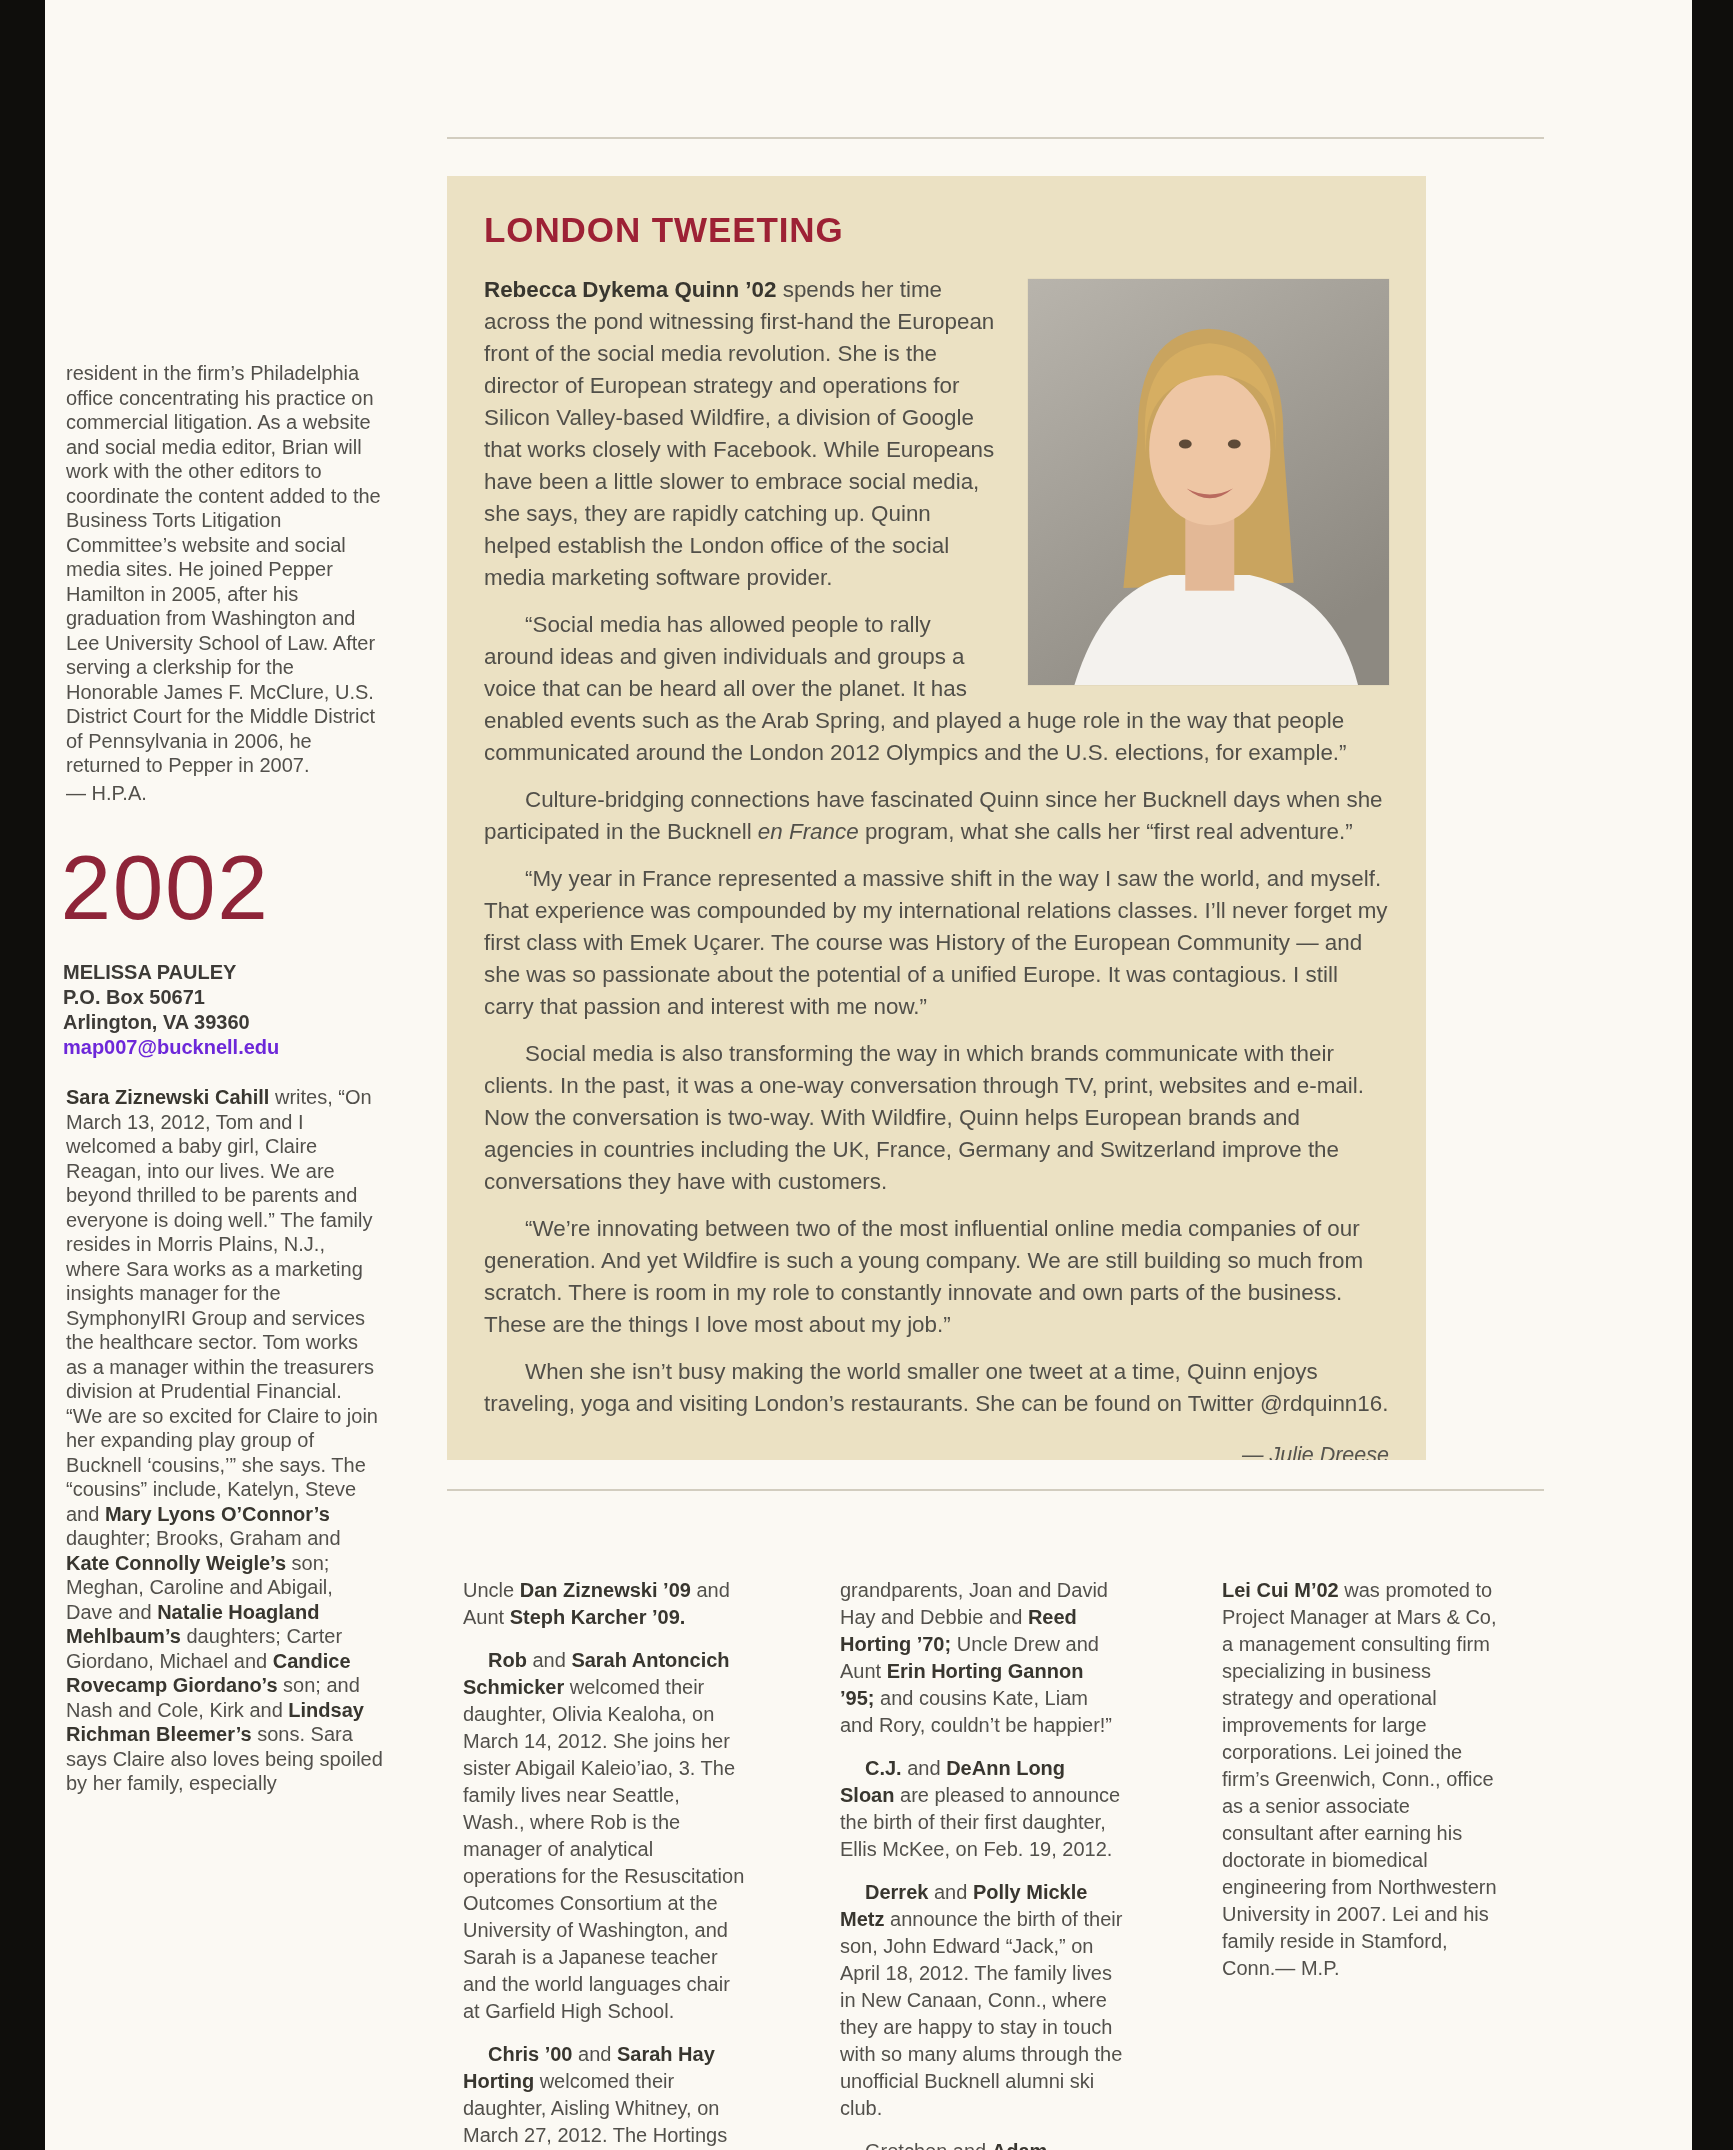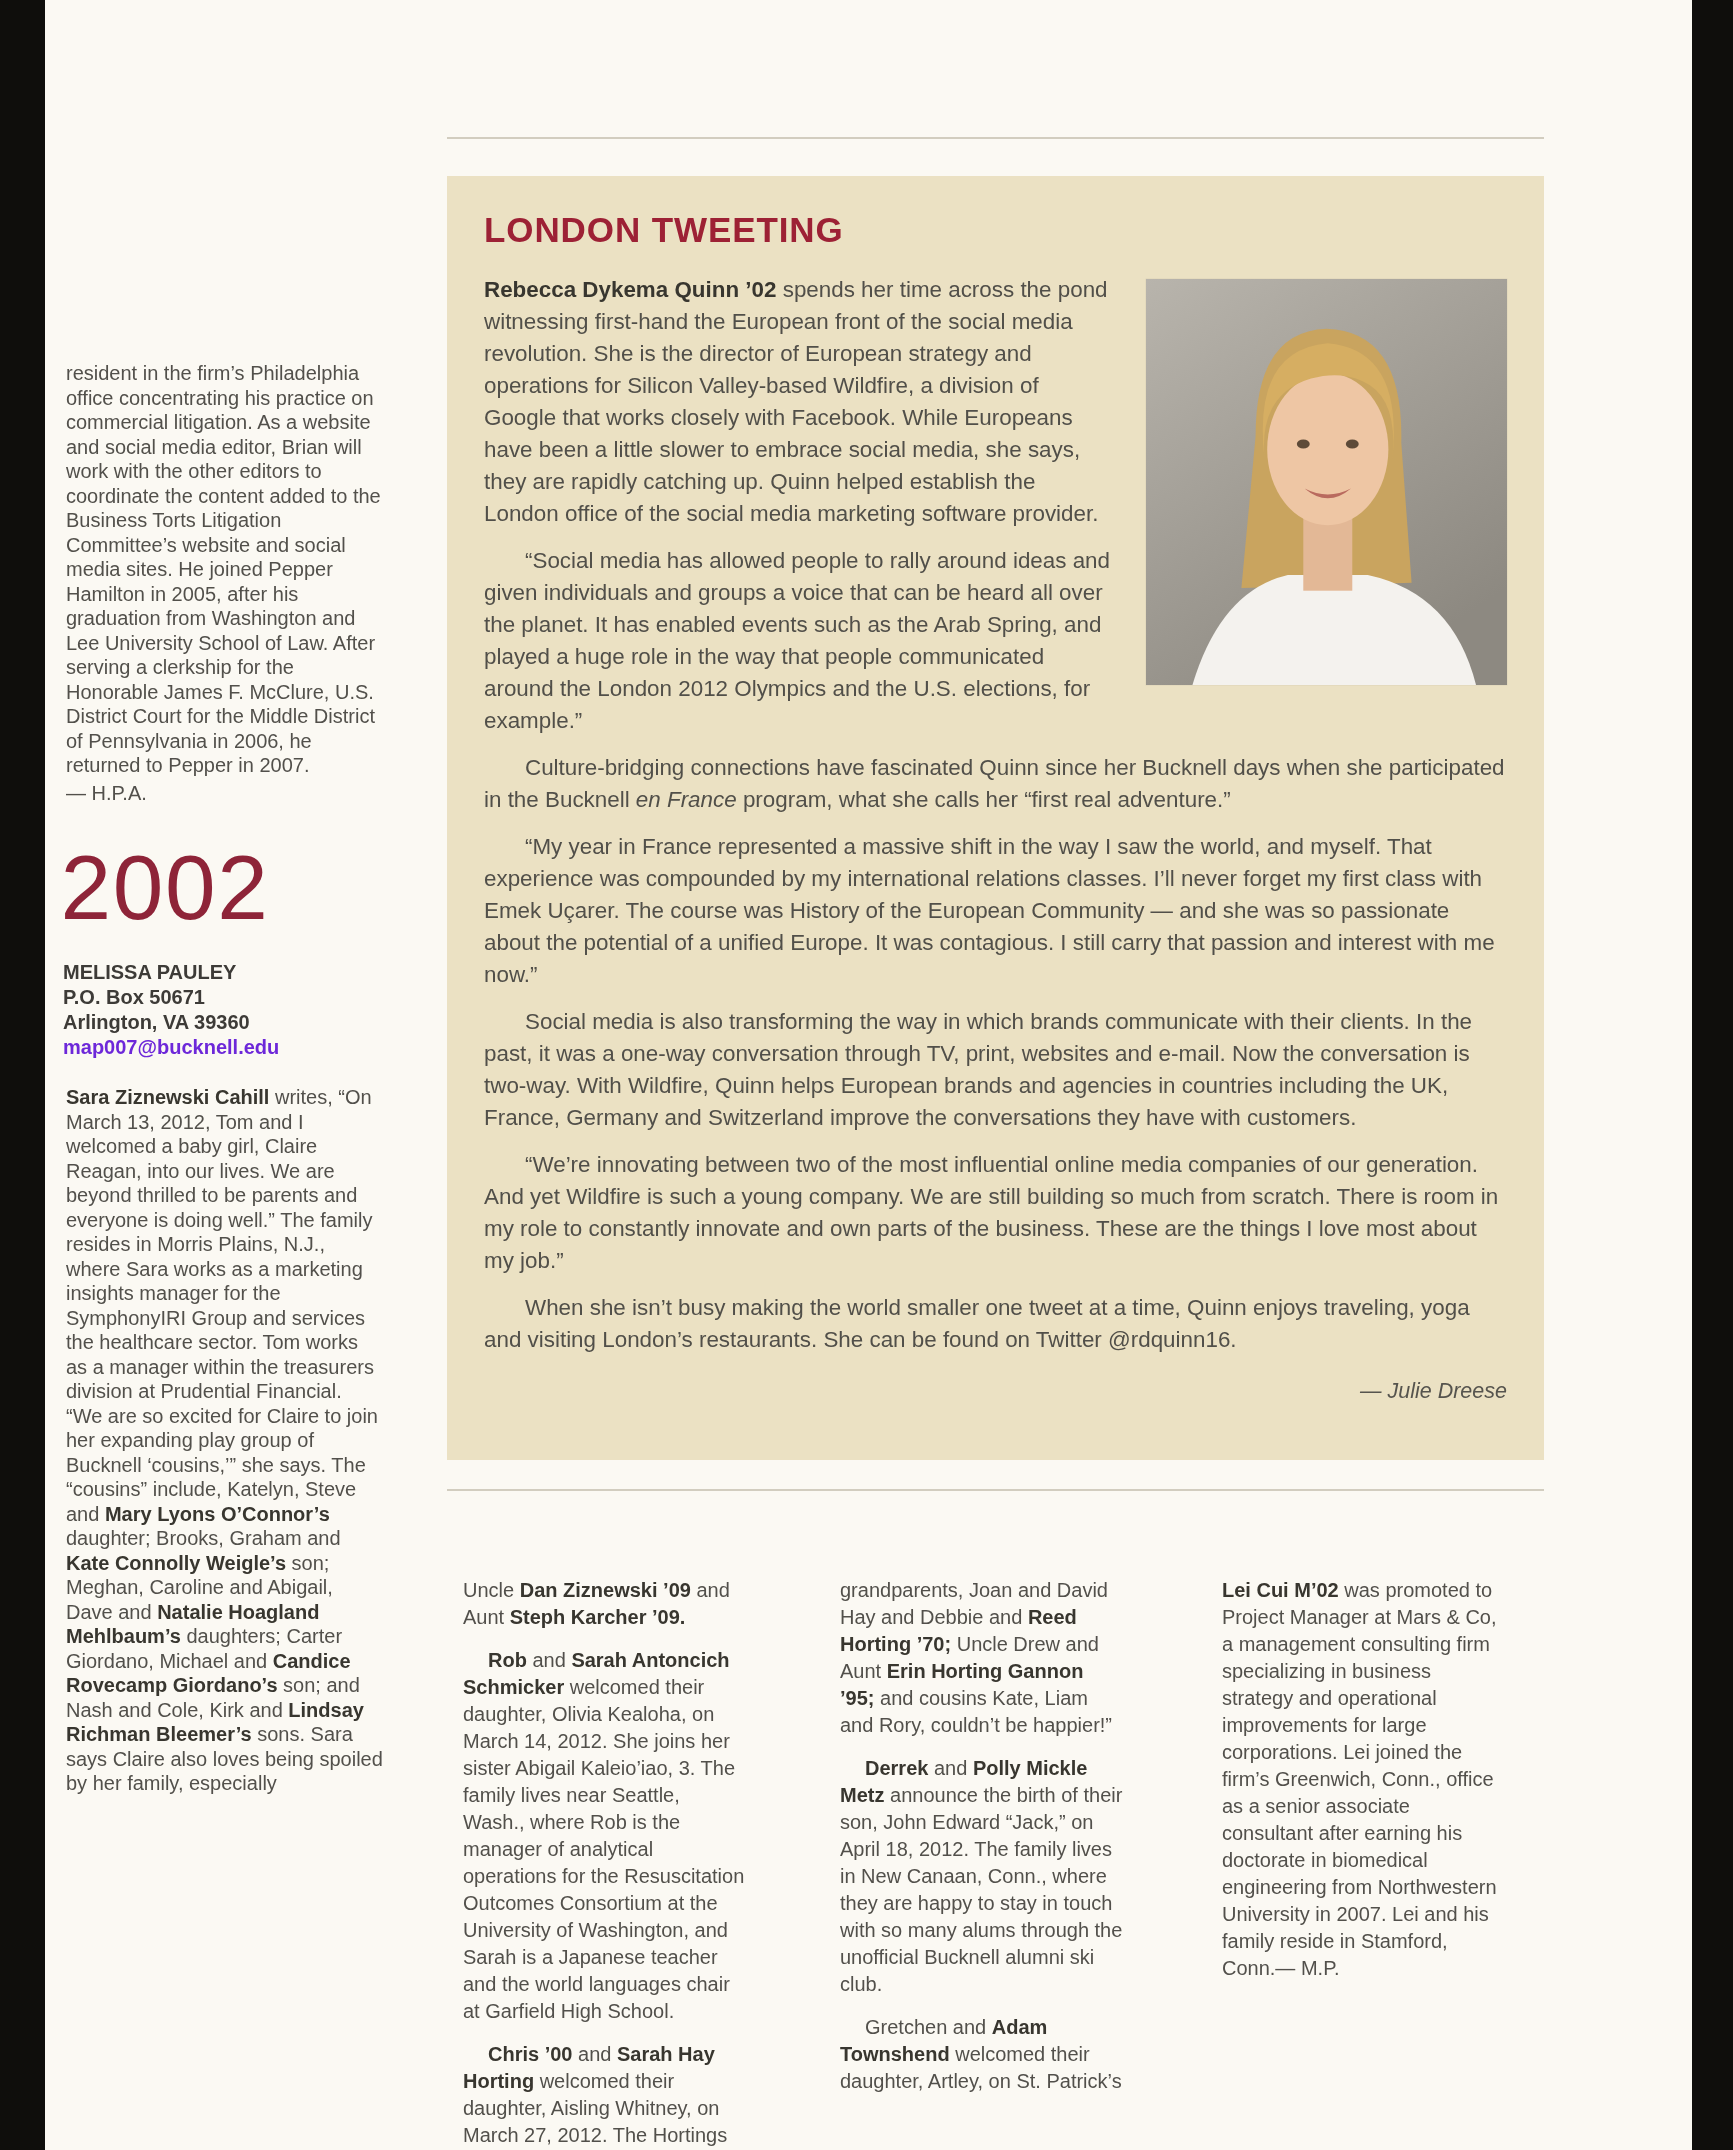--- a/index.html
+++ b/index.html
@@ -13,21 +13,21 @@
   .left-col{position:absolute;left:18px;top:358px;width:323px;font-size:20px;line-height:24.5px;color:#52504b;}
   .left-col p{margin:3px;}
   .signoff{margin-top:0;color:#52504b;}
   .year{font-weight:400;font-size:91px;line-height:1;letter-spacing:1.7px;color:#8e2438;margin:37px 0 0 -2.6px;}
   .contact{margin-top:27px;font-weight:700;color:#3d3b37;line-height:25px;}
   .email{color:#6d28d9;cursor:pointer;}
   .notes{margin-top:25px;}
   .notes p:not(:first-child){text-indent:25px;}
 
   
-  .feature{position:absolute;left:402px;top:176px;width:1097px;height:1284px;background:#ebe1c3;padding:34px 37px;box-sizing:border-box;overflow:hidden;}
+  .feature{position:absolute;left:402px;top:176px;width:979px;height:1284px;background:#ebe1c3;padding:34px 37px;box-sizing:border-box;overflow:hidden;}
   .feature-title{margin:0 0 24px 0;font-size:35px;letter-spacing:0.9px;color:#9d2135;font-weight:700;}
   .feature-body{font-size:22.4px;line-height:32px;color:#514f49;}
   .feature-body p{margin:0;}
   .feature-body p:not(:first-of-type){text-indent:41px;margin-top:15px;}
   .photo{float:right;width:361px;height:406px;margin:5.2px 0 19px 30px;box-shadow:0 0 0 0.4px rgba(0,0,0,0.08);}
   .photo svg{display:block;width:100%;height:100%;}
   .byline{text-align:right;font-style:italic;margin-top:19px !important;color:#56544e;font-size:21.5px;}
 
   
   .col{position:absolute;top:1561px;width:315px;font-size:20px;line-height:27px;color:#52504b;}
@@ -100,20 +100,21 @@
     <div class="rule rule-mid"></div>
 
     <div class="col col1">
       <p><span>Uncle </span><span class="b">Dan Ziznewski ’09</span><span> and Aunt </span><span class="b">Steph Karcher ’09.</span></p>
       <p><span class="b">Rob</span><span> and </span><span class="b">Sarah Antoncich Schmicker</span><span> welcomed their daughter, Olivia Kealoha, on March 14, 2012. She joins her sister Abigail Kaleio’iao, 3. The family lives near Seattle, Wash., where Rob is the manager of analytical operations for the Resuscitation Outcomes Consortium at the University of Washington, and Sarah is a Japanese teacher and the world languages chair at Garfield High School.</span></p>
       <p><span class="b">Chris ’00</span><span> and </span><span class="b">Sarah Hay Horting</span><span> welcomed their daughter, Aisling Whitney, on March 27, 2012. The Hortings write, “She’s such a sweet, happy baby and we, along with</span></p>
     </div>
 
     <div class="col col2">
       <p><span>grandparents, Joan and David Hay and Debbie and </span><span class="b">Reed Horting ’70;</span><span> Uncle Drew and Aunt </span><span class="b">Erin Horting Gannon ’95;</span><span> and cousins Kate, Liam and Rory, couldn’t be happier!”</span></p>
+      <p><span class="b">C.J.</span><span> and </span><span class="b">DeAnn Long Sloan</span><span> are pleased to announce the birth of their first daughter, Ellis McKee, on Feb. 19, 2012.</span></p>
       <p><span class="b">Derrek</span><span> and </span><span class="b">Polly Mickle Metz</span><span> announce the birth of their son, John Edward “Jack,” on April 18, 2012. The family lives in New Canaan, Conn., where they are happy to stay in touch with so many alums through the unofficial Bucknell alumni ski club.</span></p>
       <p><span>Gretchen and </span><span class="b">Adam Townshend</span><span> welcomed their daughter, Artley, on St. Patrick’s</span></p>
     </div>
 
     <div class="col col3">
       <p><span class="b">Lei Cui M’02</span><span> was promoted to Project Manager at Mars &amp; Co, a management consulting firm specializing in business strategy and operational improvements for large corporations. Lei joined the firm’s Greenwich, Conn., office as a senior associate consultant after earning his doctorate in biomedical engineering from Northwestern University in 2007. Lei and his family reside in Stamford, Conn.— M.P.</span></p>
     </div>
 
   </div>
 </div>

